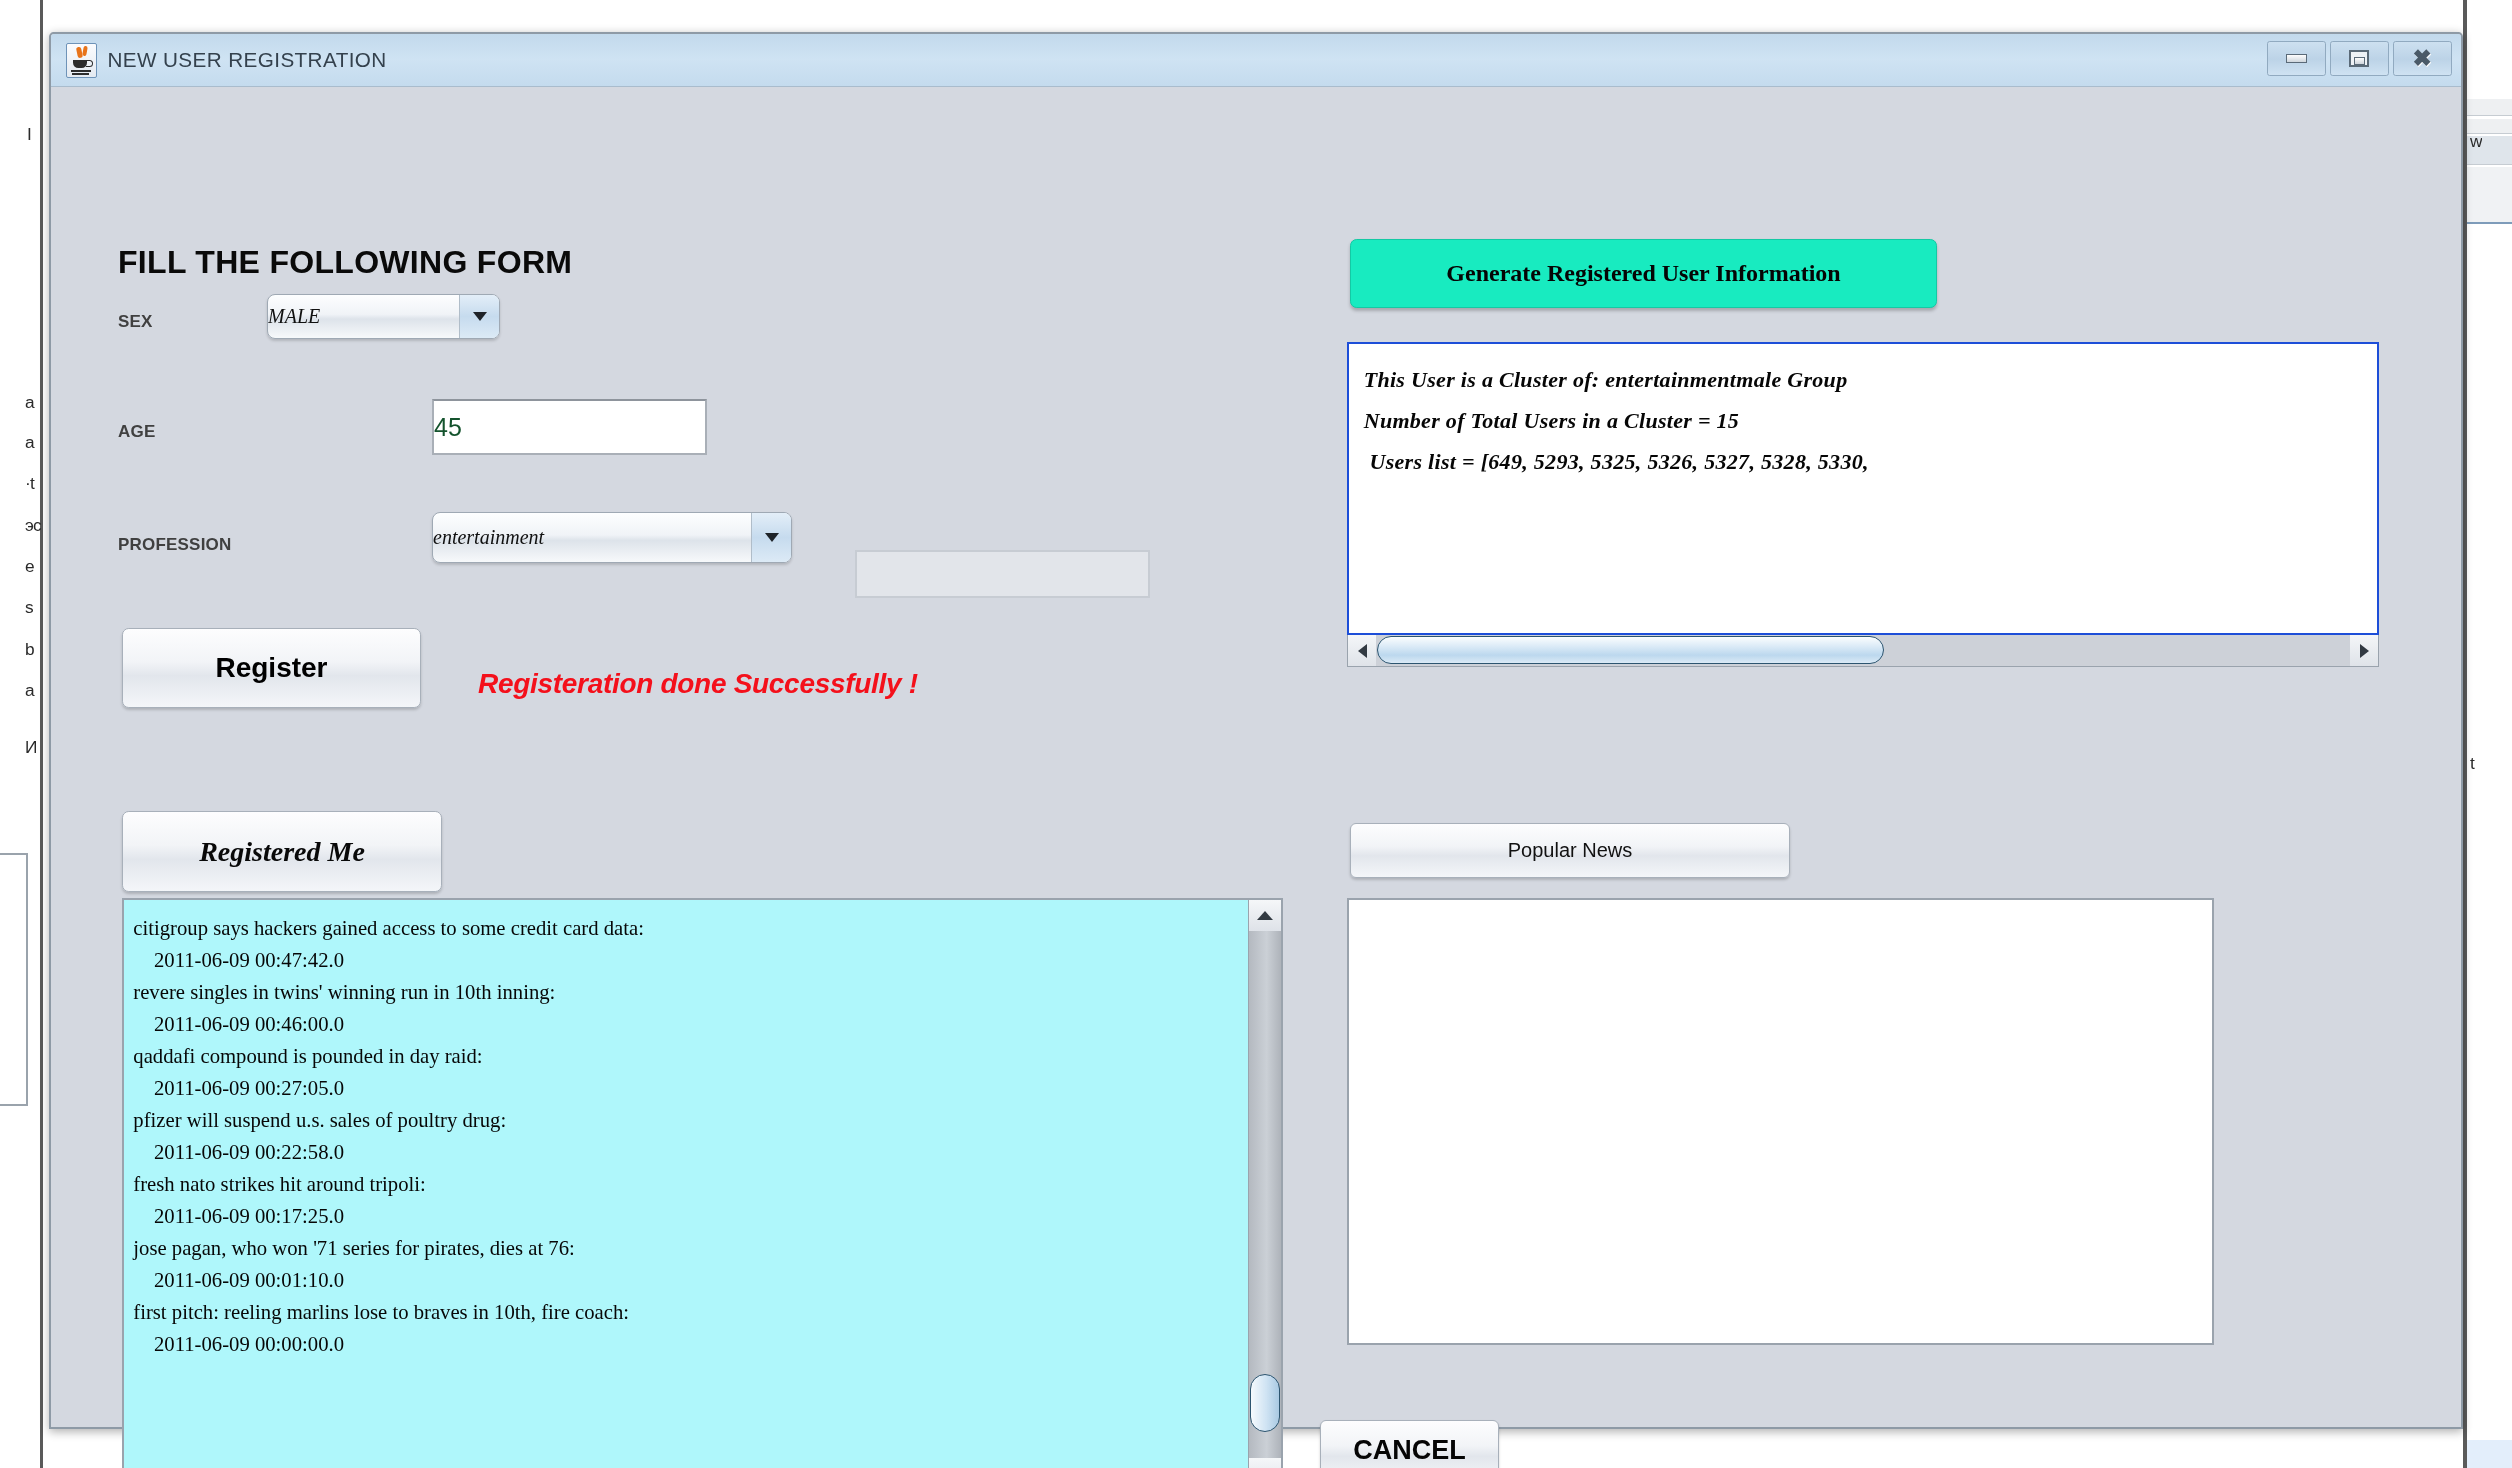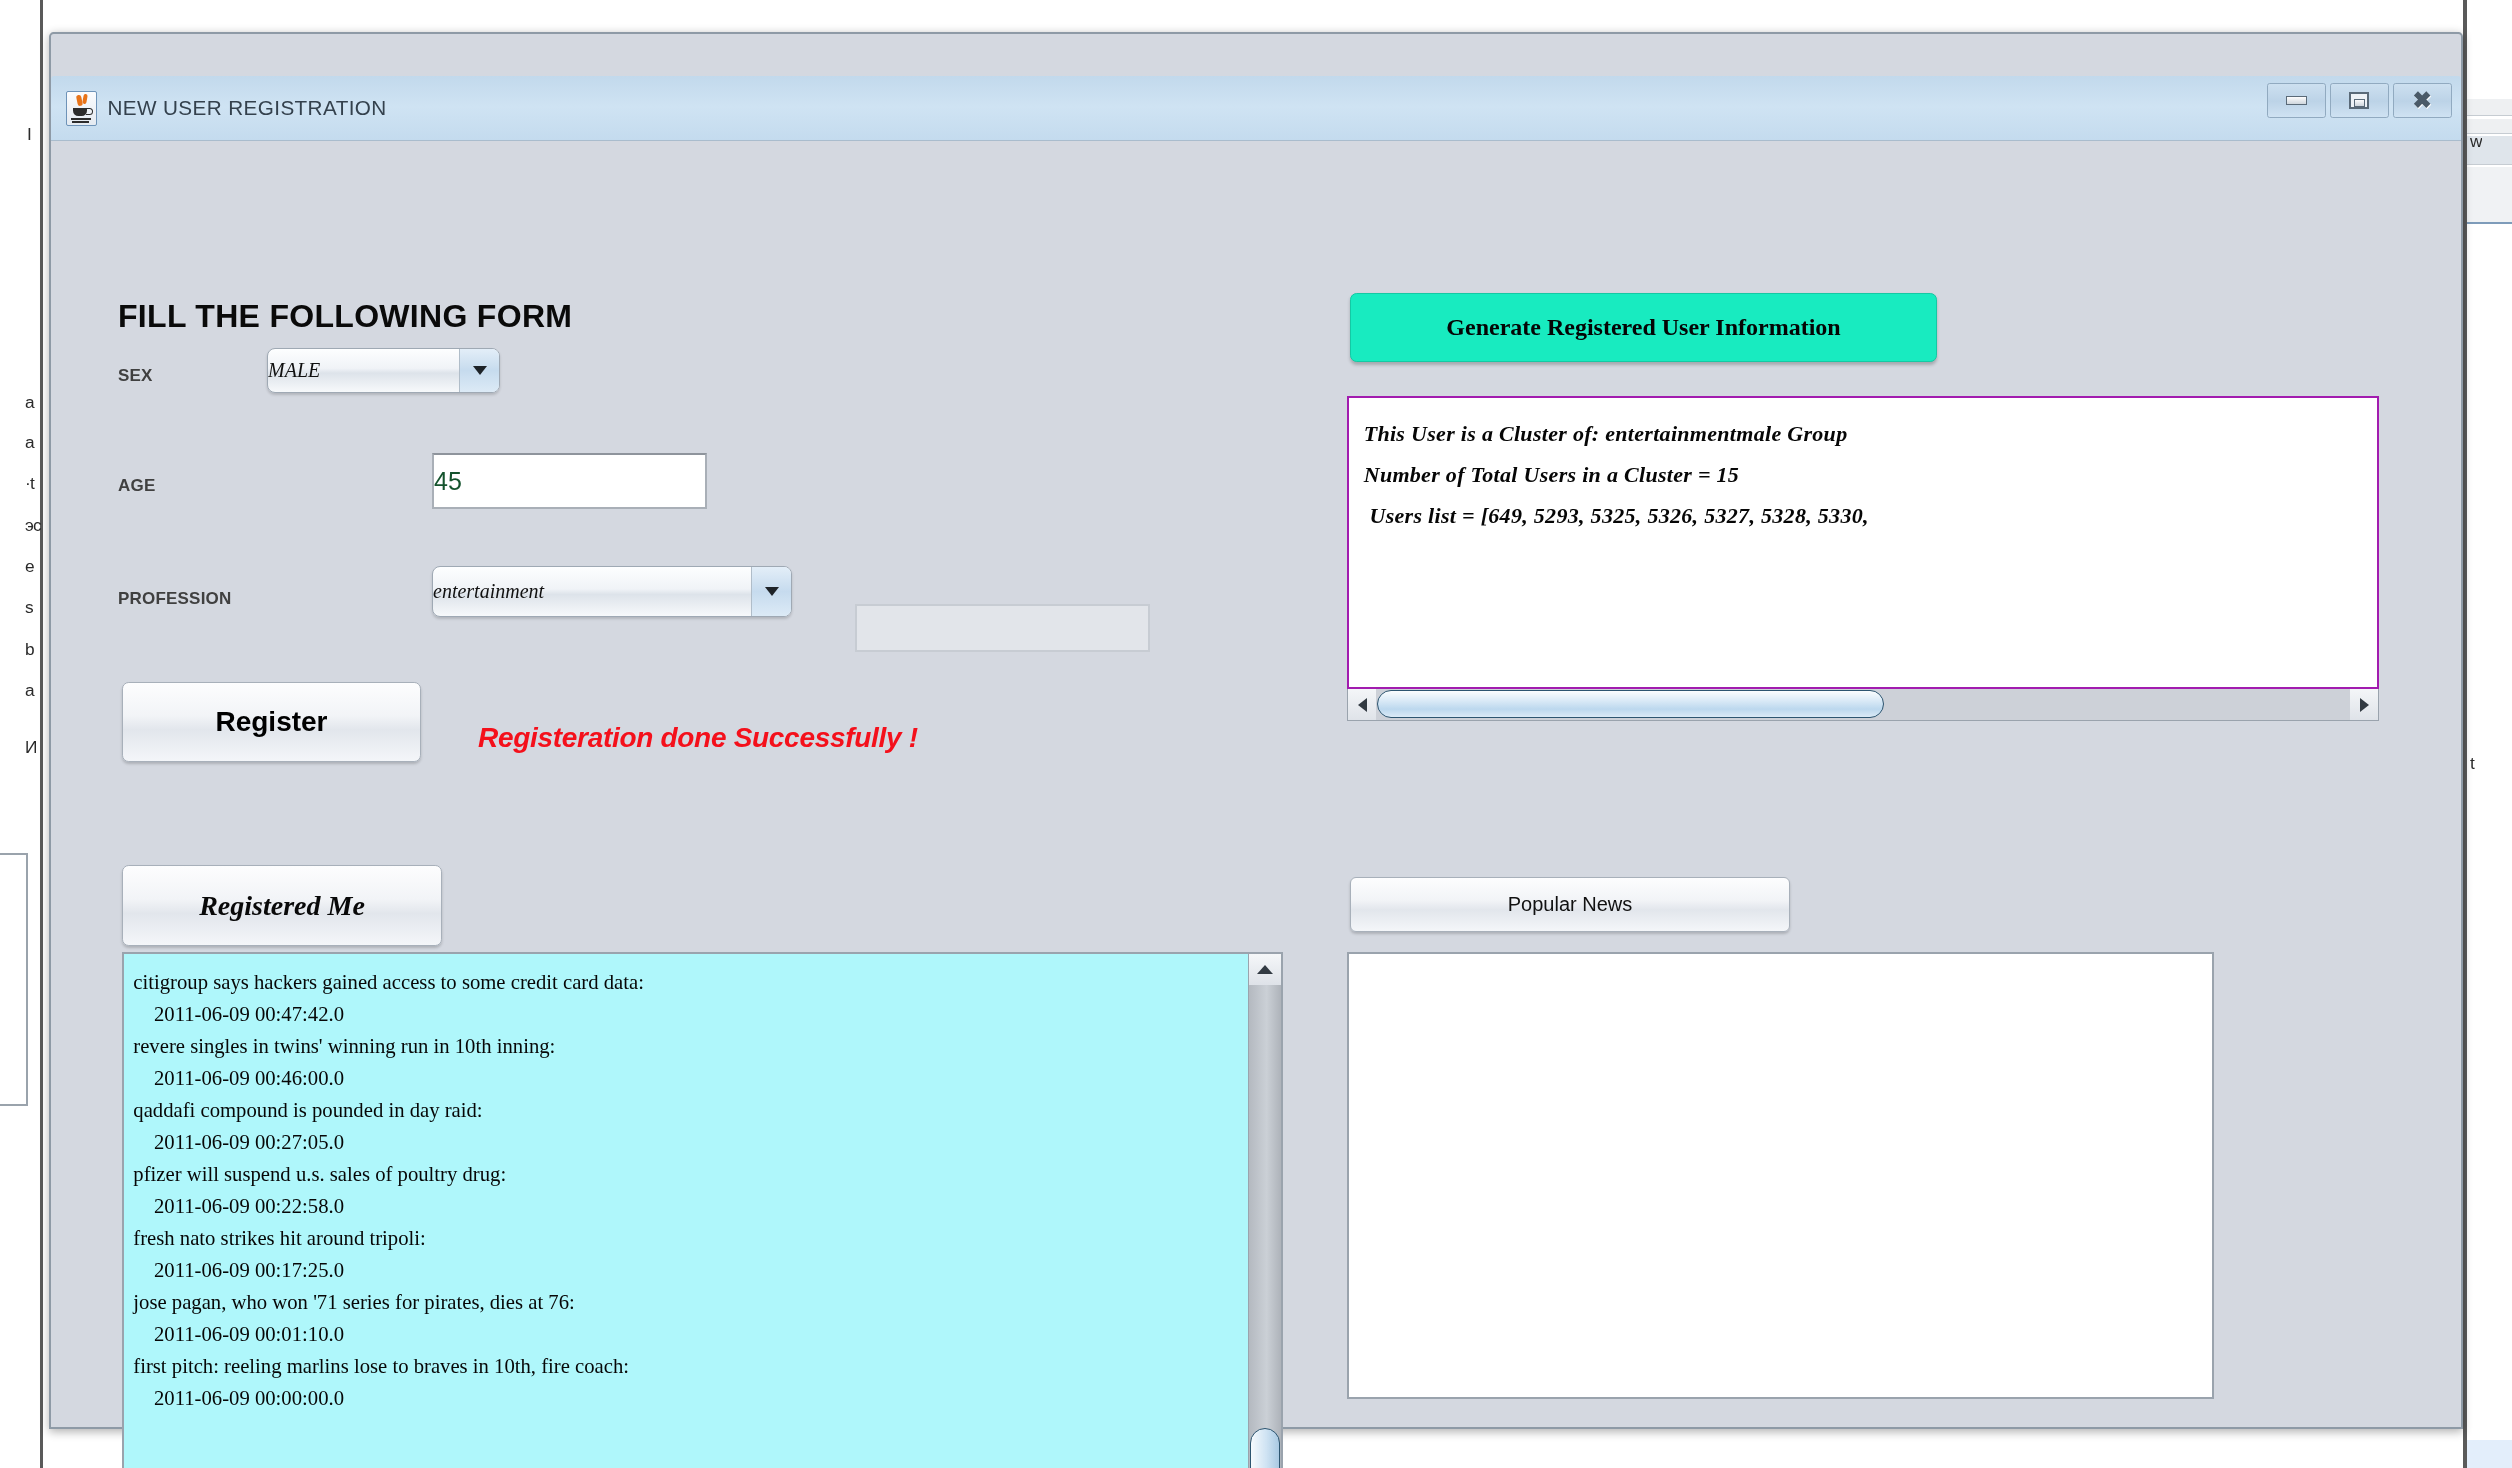--- a/index.html
+++ b/index.html
@@ -56,25 +56,25 @@
   #dialog {
     position: absolute;
     left: 49px; top: 32px; width: 2414px; height: 1397px;
     background: #d4d8e0;
     border: 2px solid #8e9aa6;
     border-radius: 4.7px 4.7px 0 0;
     box-shadow: 0 2.7px 9.3px rgba(0,0,0,0.30);
   }
   #titlebar {
     position: relative;
-    height: 65px;
+    height: 53px;
     background: linear-gradient(180deg,#c2d9ec 0%,#cfe3f3 48%,#c4dbee 100%);
     border-bottom: 0.7px solid #a9bccd;
     border-radius: 3.3px 3.3px 0 0;
-    display: flex; align-items: center; margin-top: 42px;
+    display: flex; align-items: center;
   }
   #app-icon {
     width: 31px; height: 35px; margin-left: 14.7px;
     background: linear-gradient(180deg,#fbfcfe,#e4eaf1);
     border: 1.3px solid #6e93b8; border-radius: 2px;
     position: relative; flex: none;
   }
   #app-icon .steam {
     position: absolute; left: 10px; top: 3.3px; width: 4.7px; height: 11.3px;
     background: #e8741a; border-radius: 2.7px; transform: rotate(-12deg);
@@ -222,21 +222,21 @@
   #generate-btn span {
     font-family: "Liberation Serif", serif;
     font-weight: bold; font-size: 24px; color: #050505;
   }
 
   
   #cluster-pane {
     position: absolute; left: 1296px; top: 255px;
     width: 1032px; height: 293px;
     background: #ffffff;
-    border: 2px solid #a21caf;
+    border: 2px solid #1d4ed8;
   }
   #cluster-text {
     padding: 14.7px 4px 0 14.7px;
     font-family: "Liberation Serif", serif;
     font-weight: bold; font-style: italic;
     font-size: 22px; line-height: 41px; color: #060606;
     white-space: pre; overflow: hidden;
     letter-spacing: 0.3px;
   }
   #cluster-hbar {

